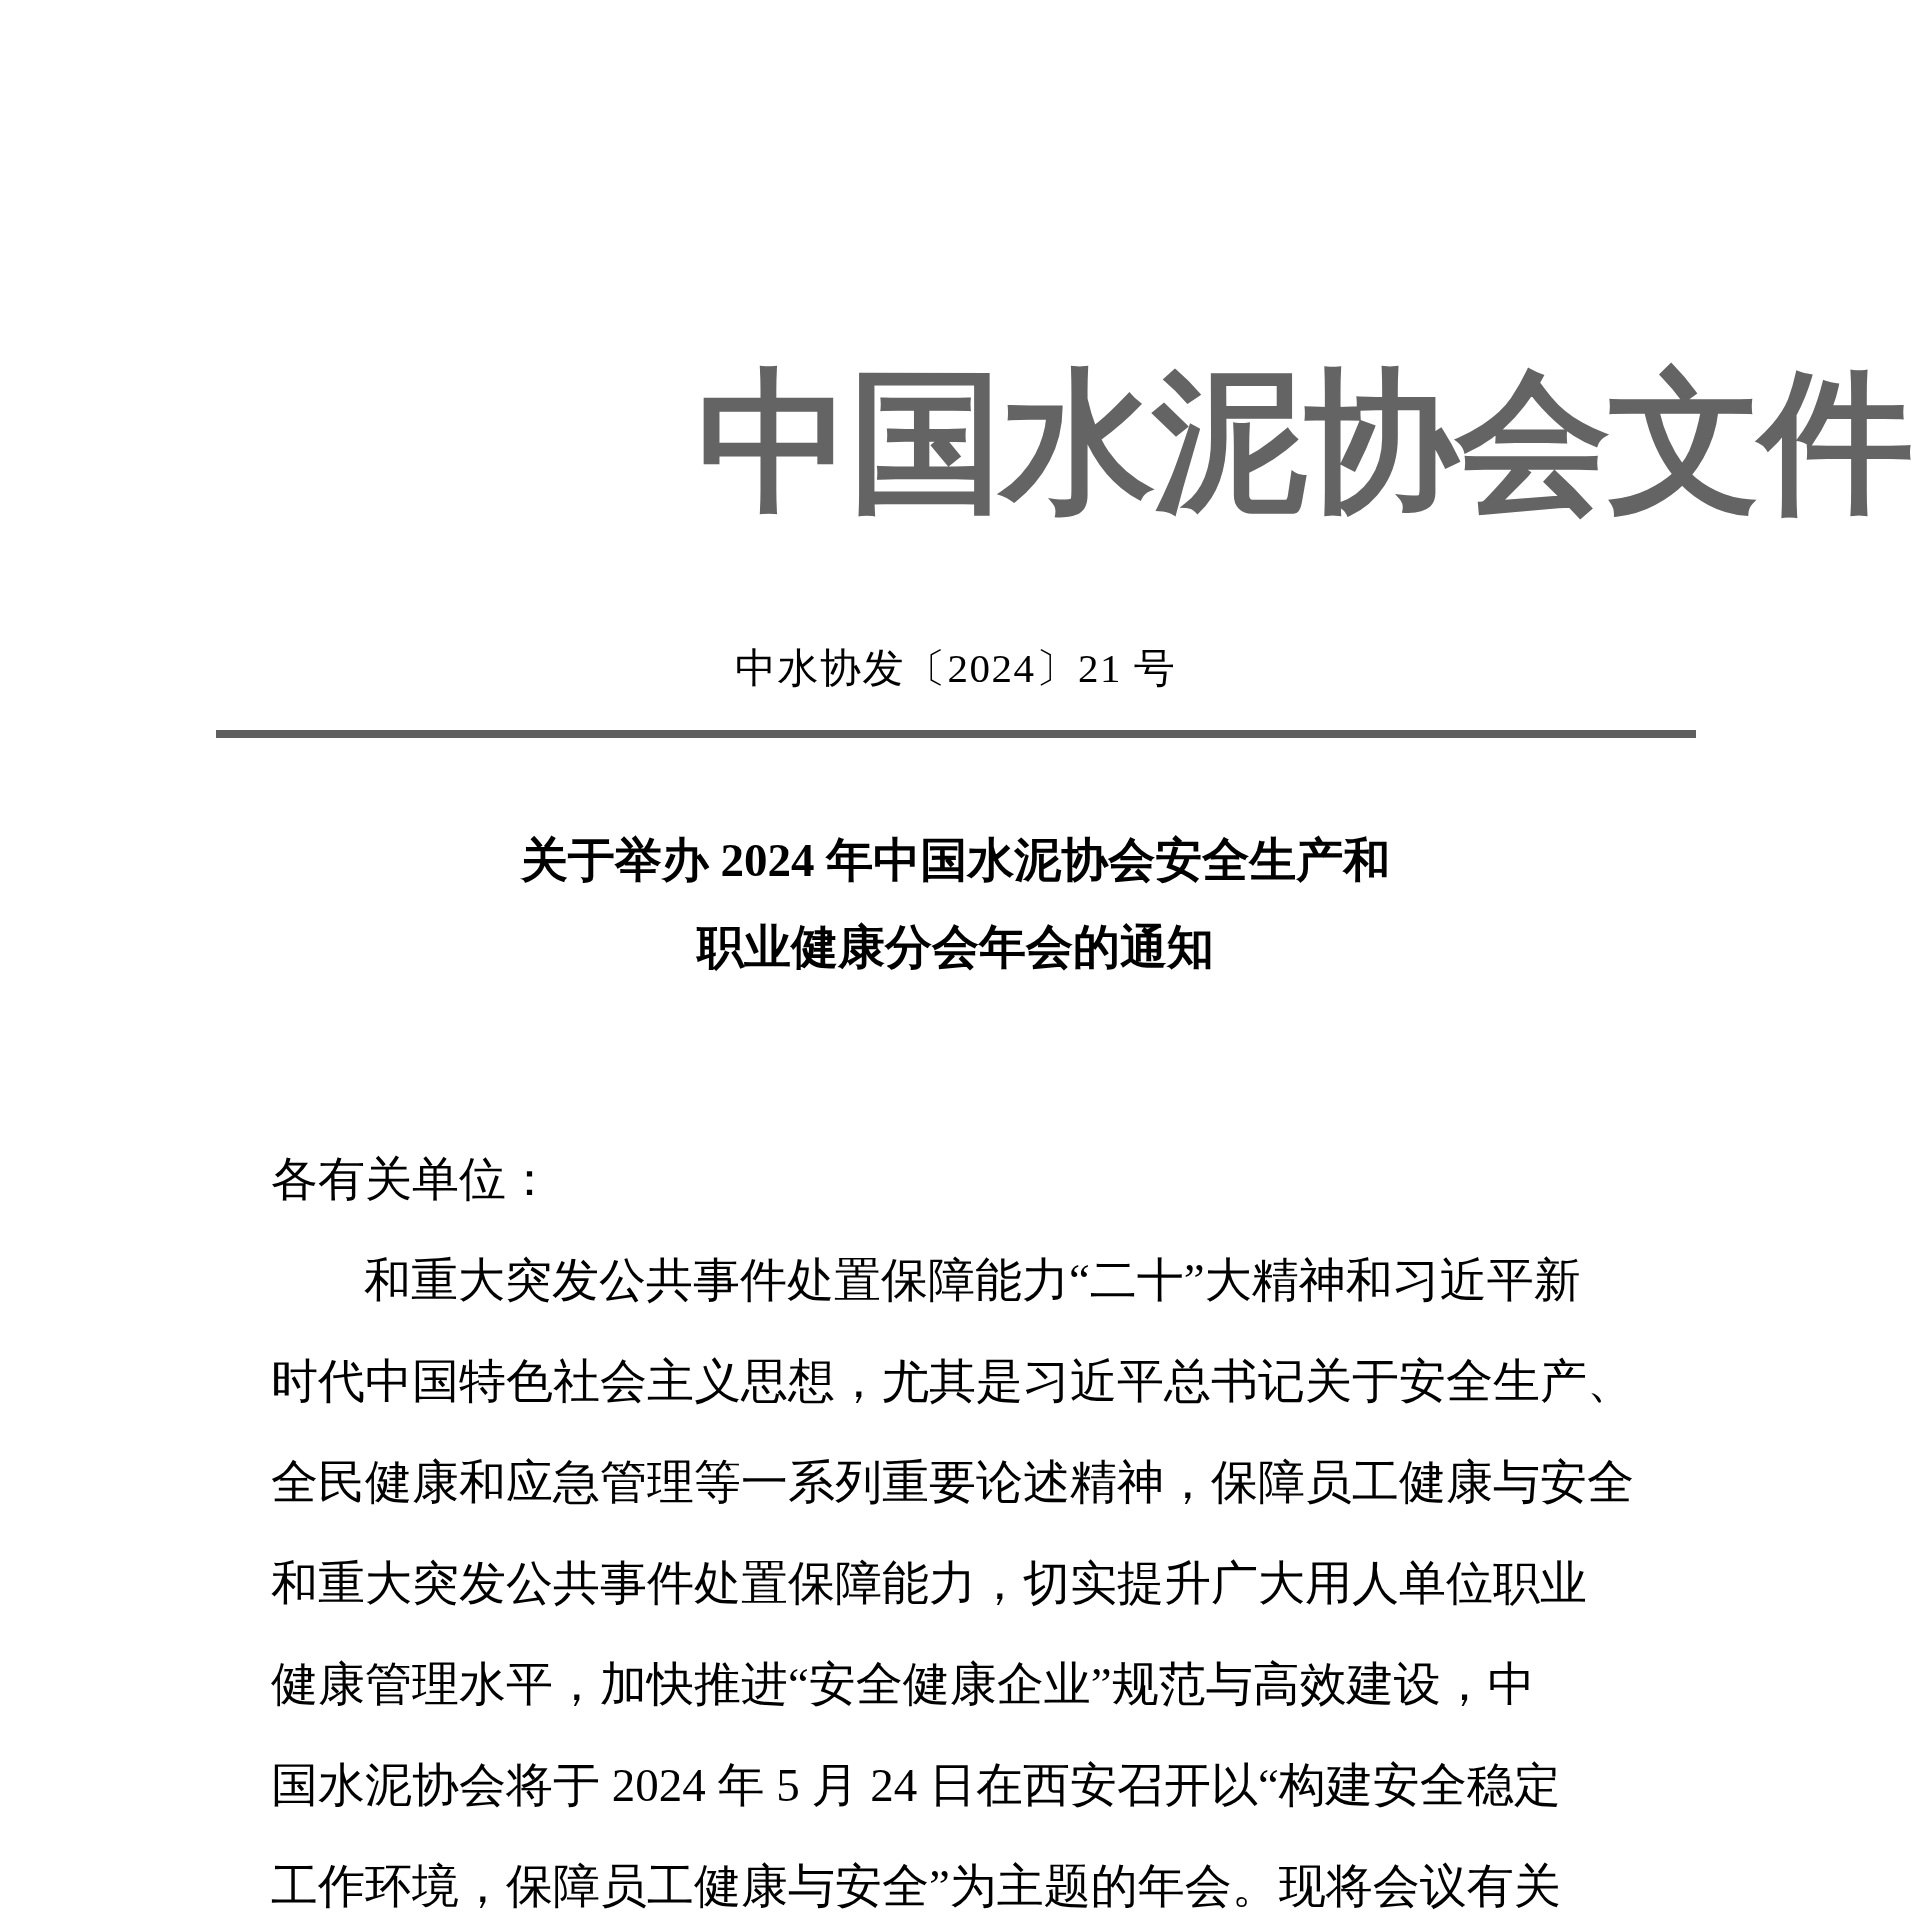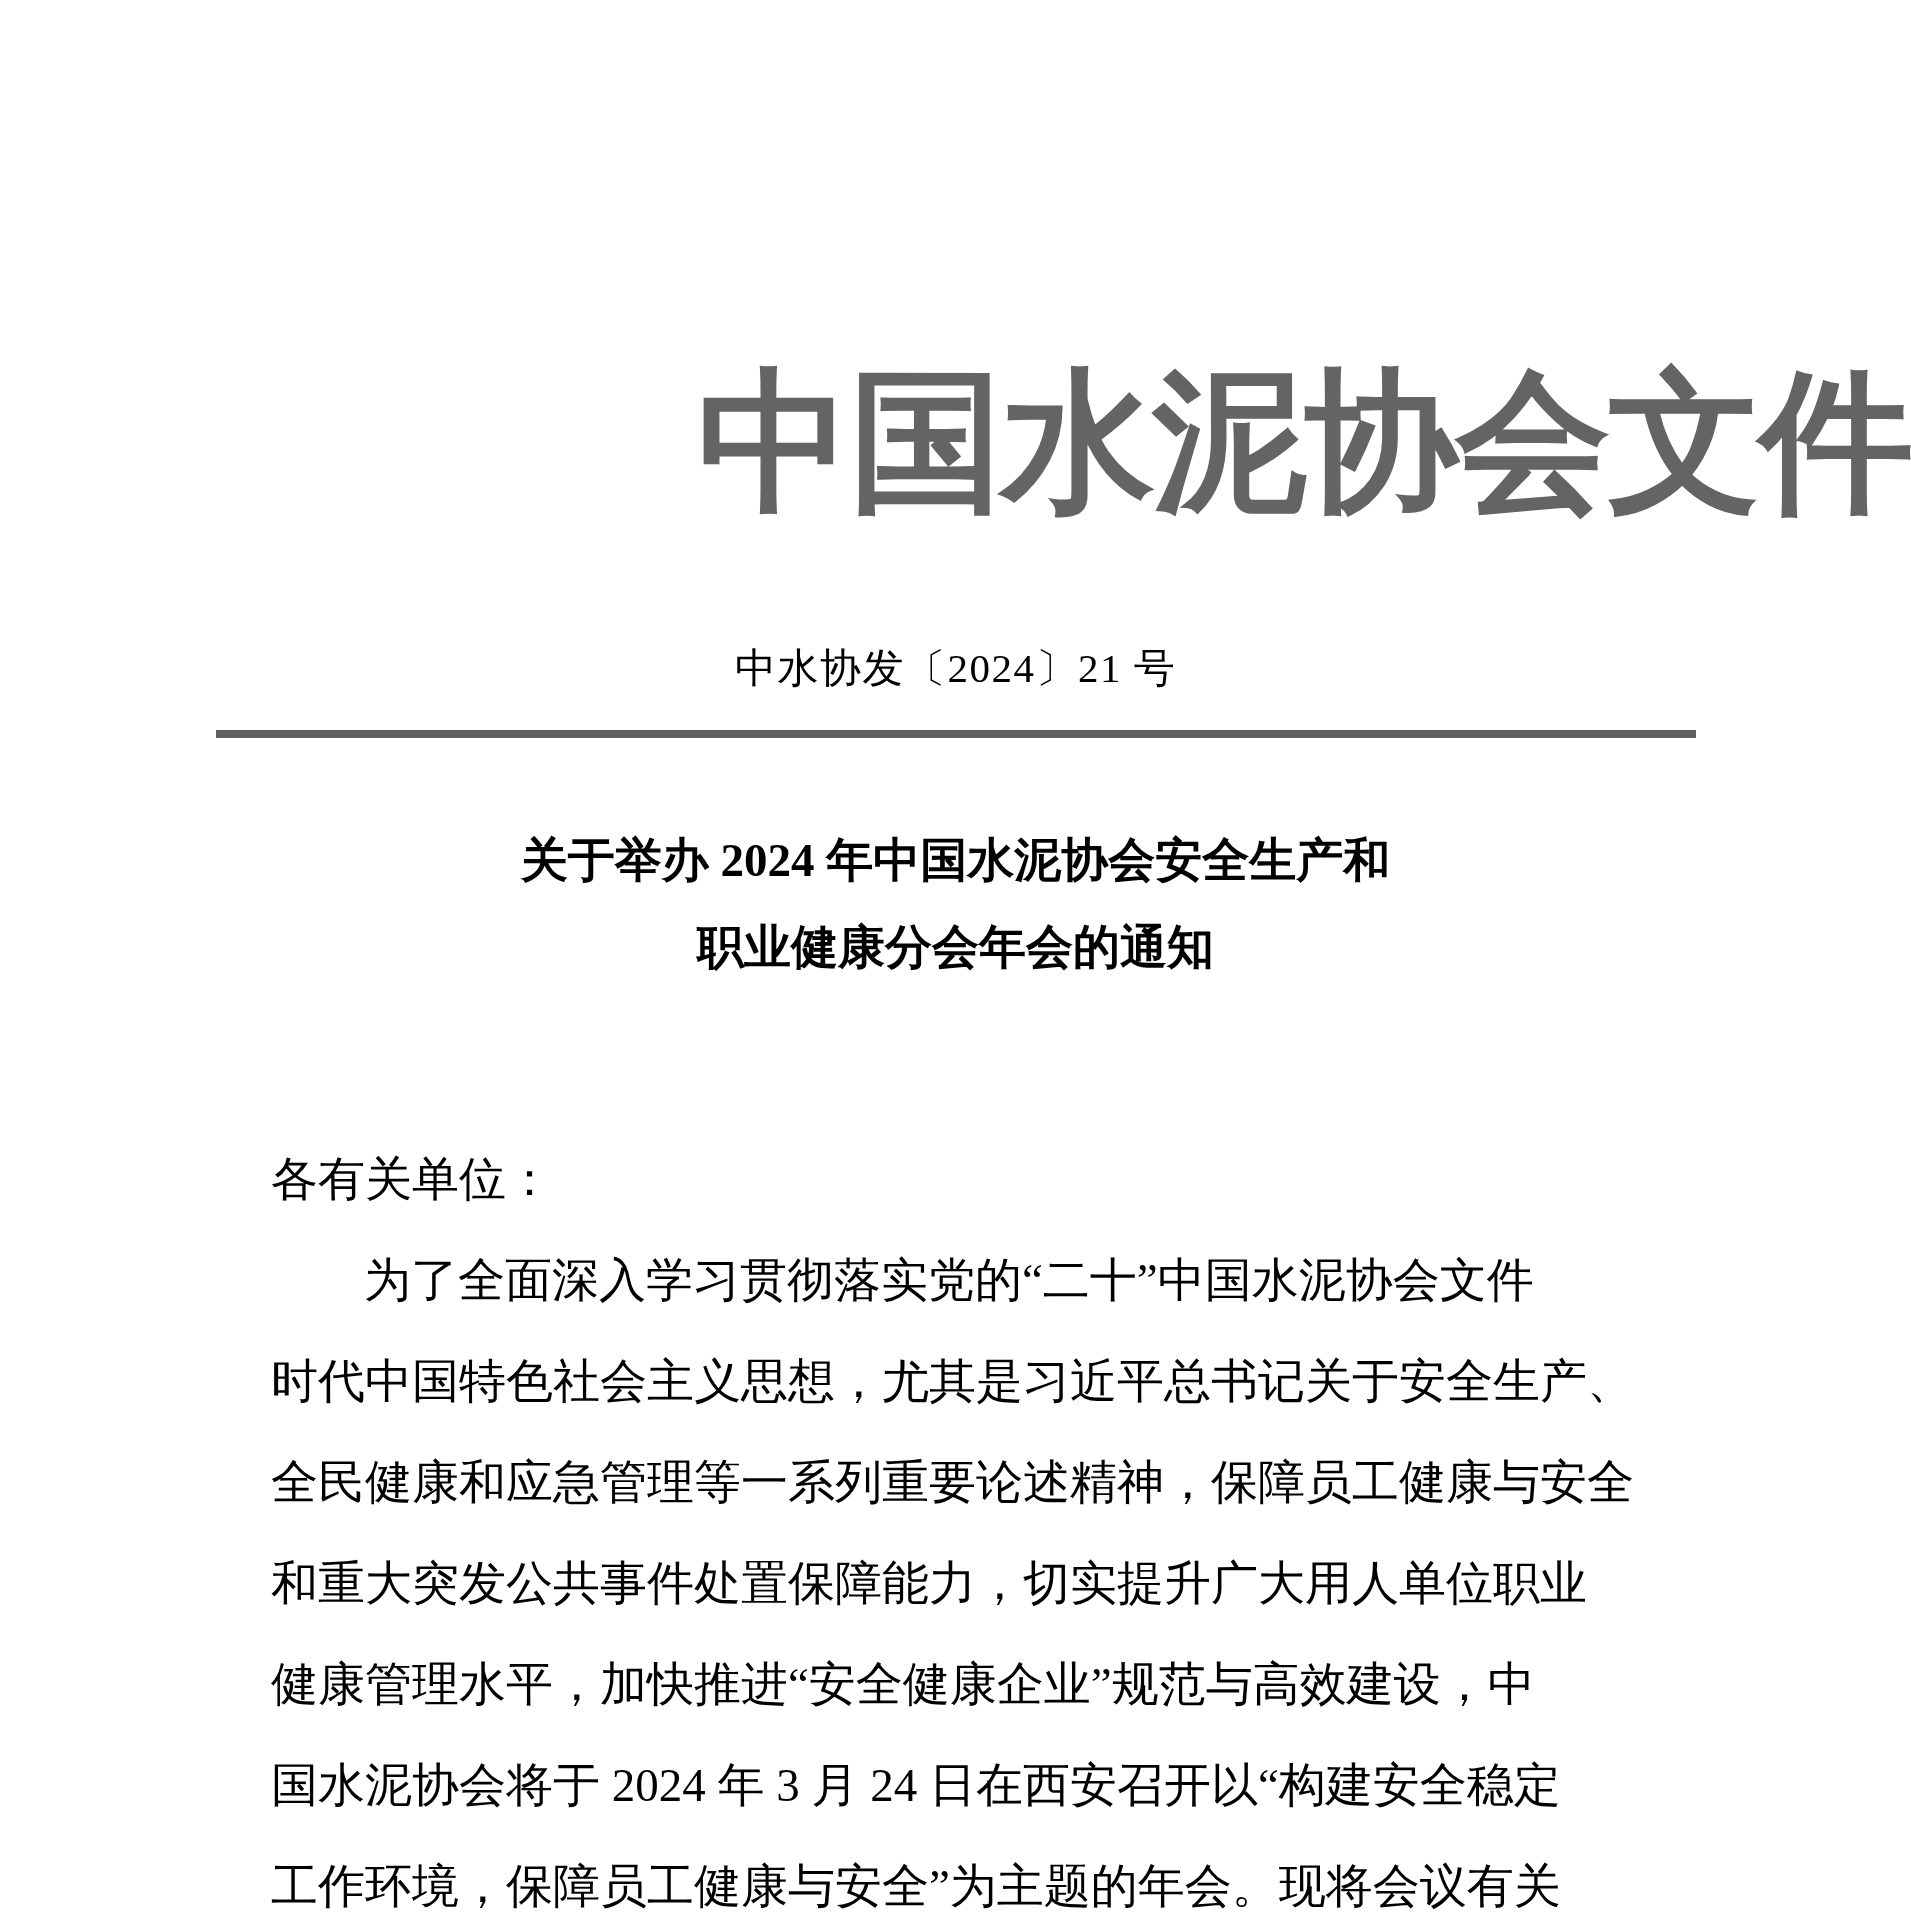--- a/index.html
+++ b/index.html
@@ -85,25 +85,25 @@
 
   <div class="divider"></div>
 
   <div class="doc-title">
     <div>关于举办 2024 年中国水泥协会安全生产和</div>
     <div>职业健康分会年会的通知</div>
   </div>
 
   <div class="body-text">
     <p>各有关单位：</p>
-    <p class="indent">为了全面深入学习贯彻落实党的“二十”中国水泥协会文件</p>
+    <p class="indent">和重大突发公共事件处置保障能力“二十”大精神和习近平新</p>
     <p>时代中国特色社会主义思想，尤其是习近平总书记关于安全生产、</p>
     <p>全民健康和应急管理等一系列重要论述精神，保障员工健康与安全</p>
     <p>和重大突发公共事件处置保障能力，切实提升广大用人单位职业</p>
     <p>健康管理水平，加快推进“安全健康企业”规范与高效建设，中</p>
-    <p>国水泥协会将于 2024 年 3 月 24 日在西安召开以“构建安全稳定</p>
+    <p>国水泥协会将于 2024 年 5 月 24 日在西安召开以“构建安全稳定</p>
     <p>工作环境，保障员工健康与安全”为主题的年会。现将会议有关</p>
     <p>事项通知如下：</p>
 
   </div>
 
 </div>
 
 
 </body></html>

